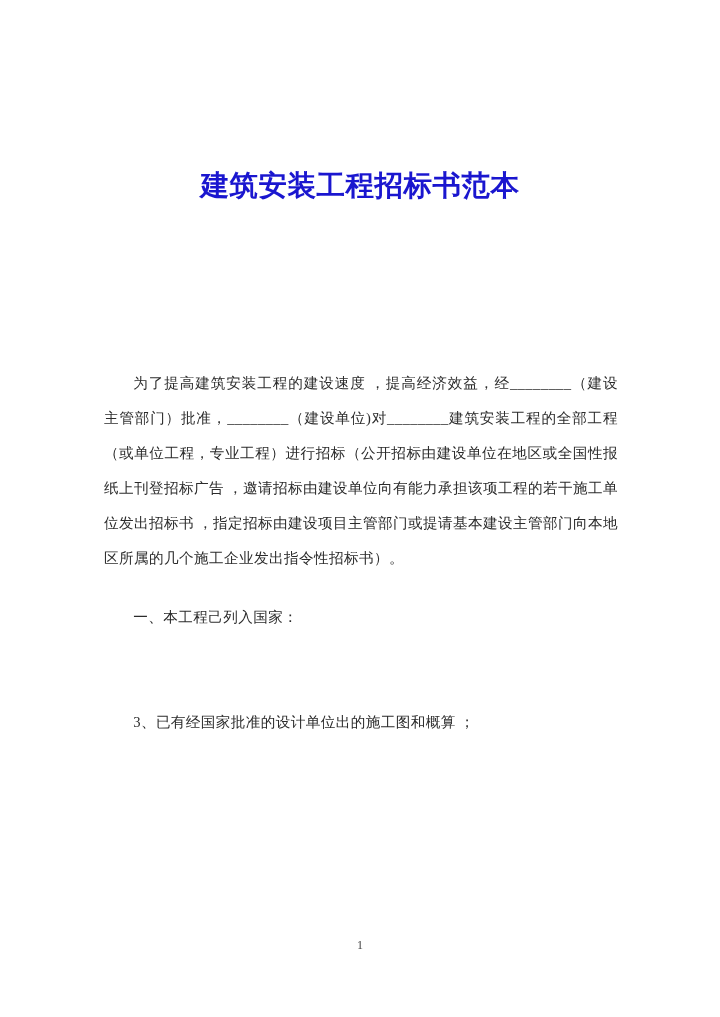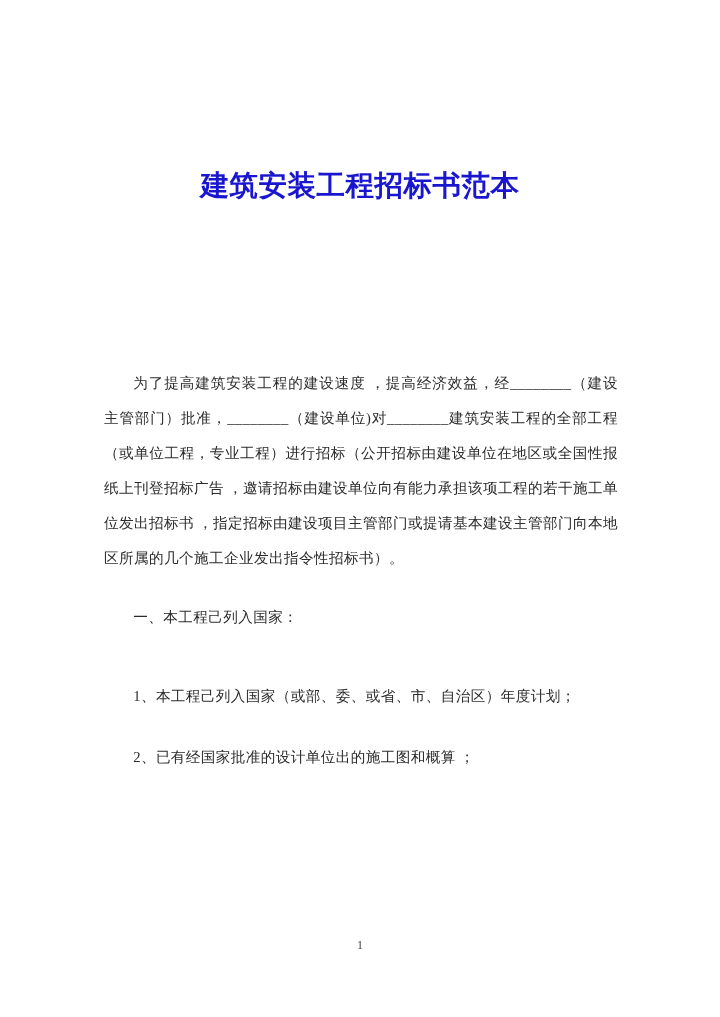--- a/index.html
+++ b/index.html
@@ -80,23 +80,22 @@
 
     <div class="gap-md"></div>
 
     <p class="para indent">一、本工程己列入国家：</p>
 
     <div class="gap-sm"></div>
 
 
     <div class="gap-sm"></div>
 
-    <p class="para indent">1、本工程己列入国家（或部、委、或省、市、自治区）年度计划；</p>
 
     <div class="gap-lg"></div>
 
-    <p class="para indent">2、已有经国家批准的设计单位出的施工图和概算 ；</p>
+    <p class="para indent">3、已有经国家批准的设计单位出的施工图和概算 ；</p>
 
   </div>
 
   <div class="page-number">1</div>
 
 </div>
 
 </body></html>

